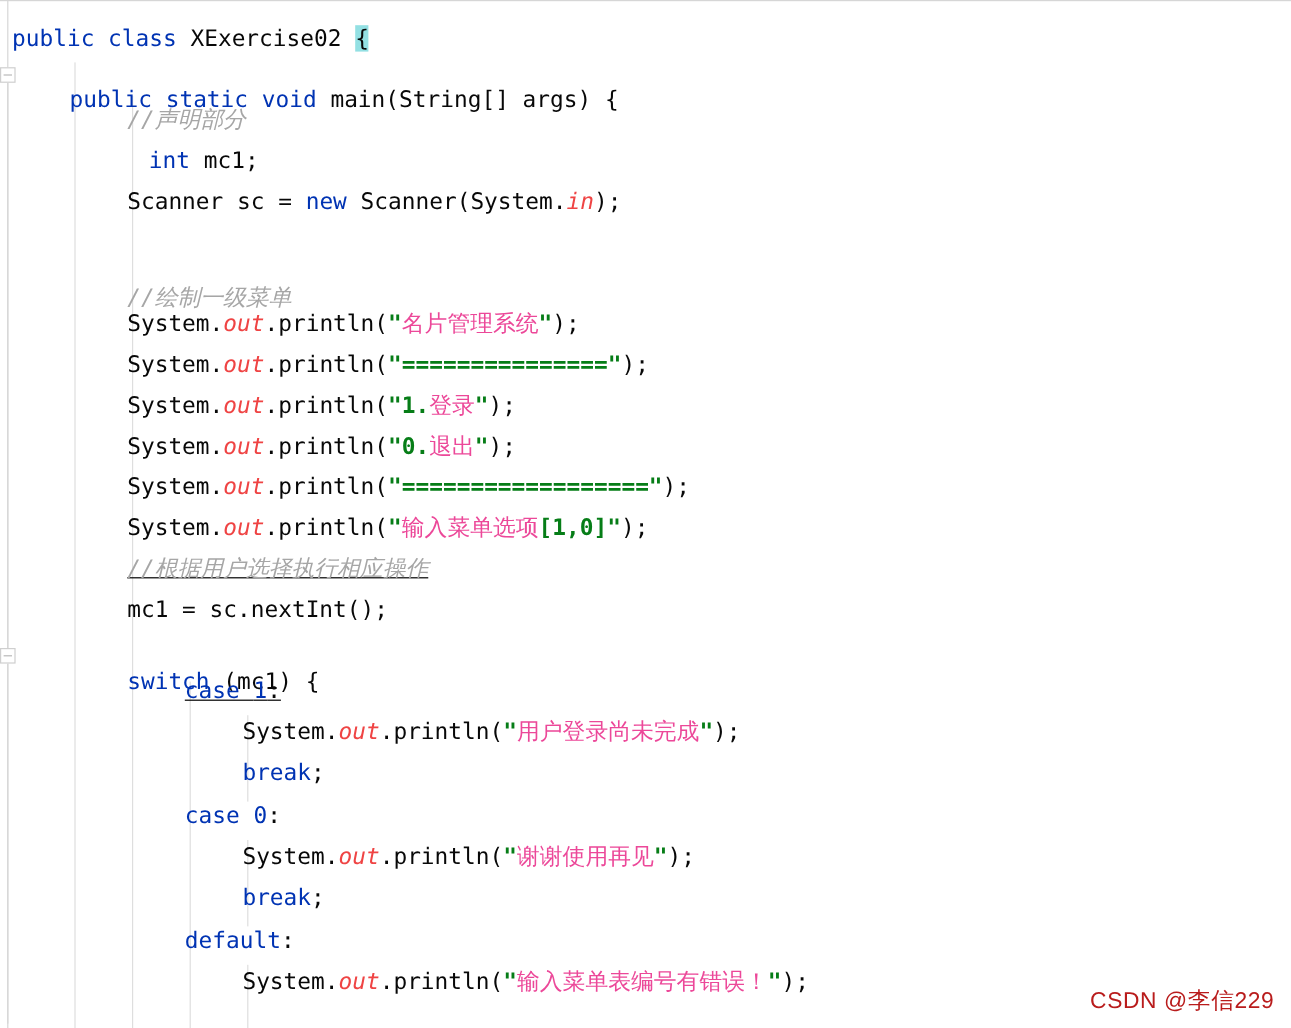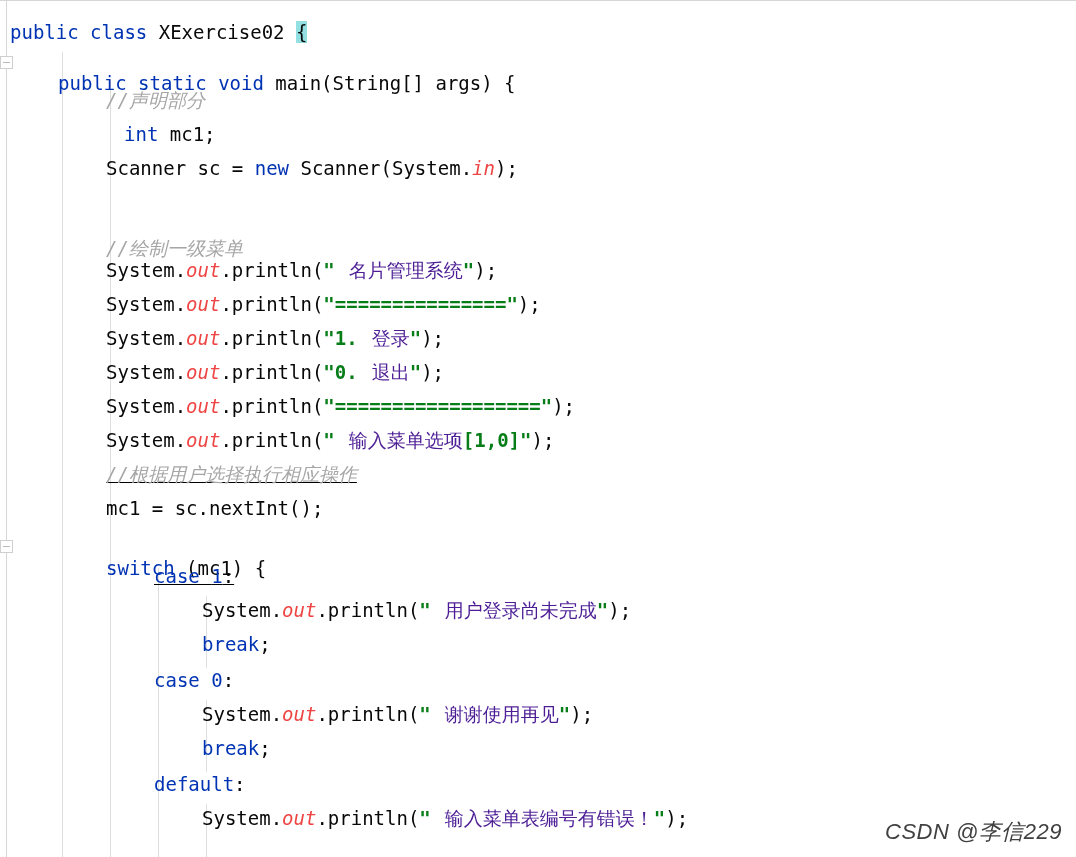--- a/index.html
+++ b/index.html
@@ -73,34 +73,33 @@
     white-space: pre;
     font-size: 19px;
     line-height: 24px;
     height: 24px;
     font-family: "DejaVu Sans Mono", "Liberation Mono", monospace;
     letter-spacing: 0px;
   }
   .kw        { color: #0033b3; }
   .plain     { color: #080808; }
   .field     { color: #ef4444; font-style: italic; }
-  .str       { color: #4c1d95; margin-left: 14px; }
+  .str       { color: #ec4899; }
   .str-ascii { color: #067d17; font-weight: bold; }
   .comment   { color: #a6a6a6; font-style: italic; }
   .brace-hl  { background: #93e0e3; }
   .watermark {
     position: absolute;
     right: 14px;
     bottom: 10px;
-    color: #404040;
-    font-size: 22px;
+    color: #b91c1c;
+    font-size: 19px;
     font-family: "Liberation Sans", sans-serif;
     letter-spacing: 0.5px;
     white-space: nowrap;
-    font-style: italic;
   }
 </style>
 </head>
 <body>
 
 <div id="editor">
 
   <div class="frame-top"></div>
   <div class="frame-left"></div>
 

